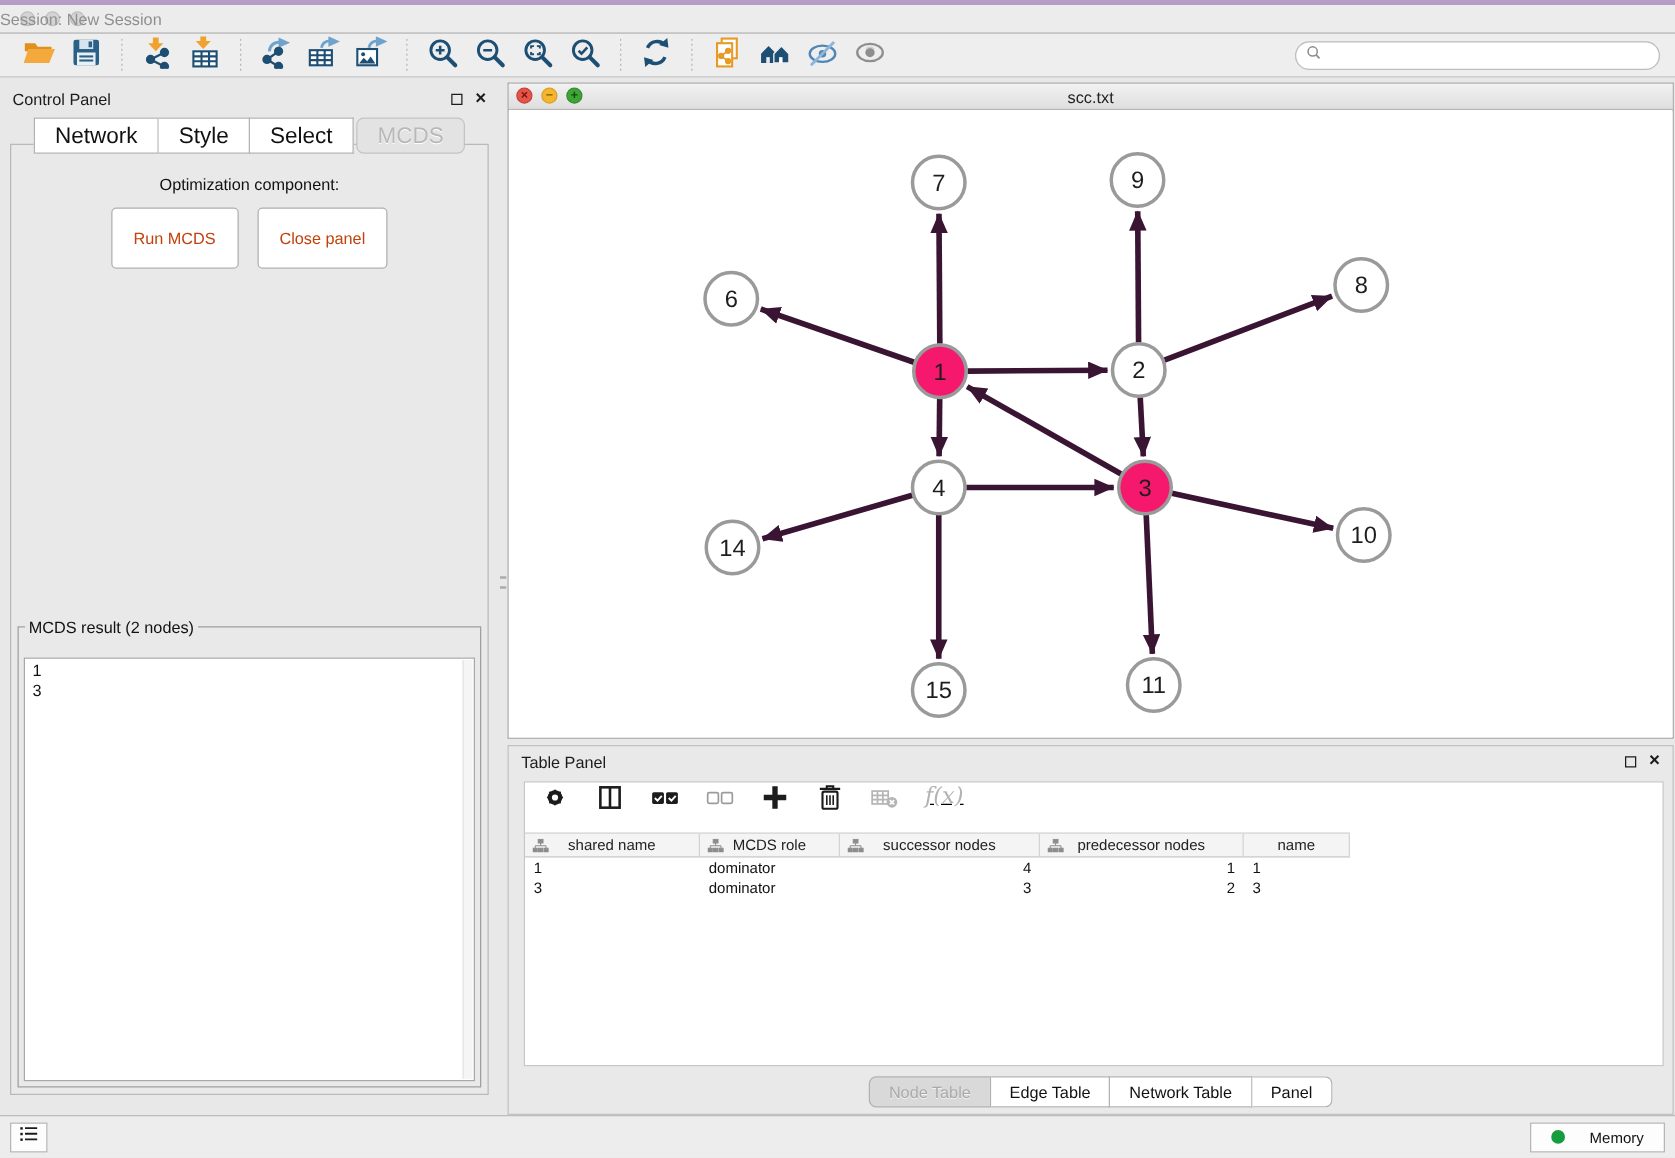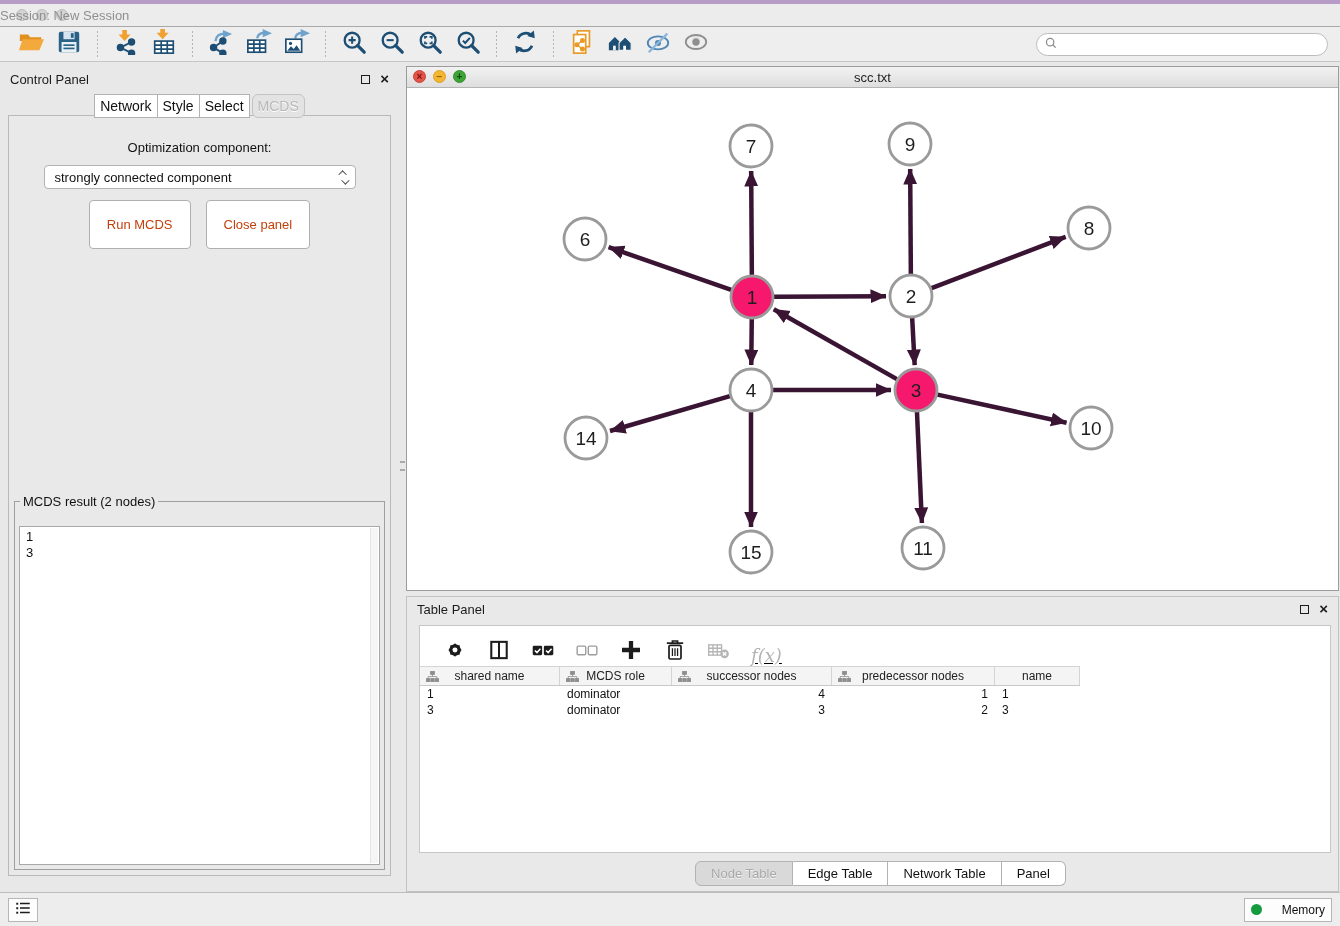--- a/index.html
+++ b/index.html
@@ -36,21 +36,21 @@
   .main { position:absolute; left:0; top:62px; width:1340px; height:830px; }
 
   
   .control-panel { position:absolute; left:0; top:4px; width:399px; height:812px; }
   .cp-header { height:26px; display:flex; align-items:center; padding:0 10px; }
   .panel-title { font-size:13px; color:#1c1c1c; }
   .panel-ctrls { margin-left:auto; display:flex; align-items:center; gap:10px; }
   .float-box { width:9px; height:9px; border:1.6px solid #1c1c1c; }
   .close-x { font-size:15px; font-weight:bold; color:#1c1c1c; line-height:10px; }
   .cp-tabs { position:relative; z-index:2; display:flex; justify-content:center; margin-top:2px; }
-  .cp-tab { font-size:14px; padding:3px 5px; background:#fff;
+  .cp-tab { font-size:18px; padding:3px 16px; background:#fff;
     border:1px solid #b2b2b2; border-left:none; color:#111; }
   .cp-tab:first-child { border-left:1px solid #b2b2b2; }
   .cp-tab.selected { background:#e3e3e3; color:#b8b8b8; border-radius:6px;
     border:1px solid #c3c3c3; margin-left:2px; text-shadow:0 1px 0 #fff; }
   .cp-body { position:absolute; left:8px; right:8px; top:49px; bottom:2px;
     border:1px solid #b9b9b9; background:#e9e9e9; }
   .opt-label { margin-top:24px; text-align:center; font-size:13px; color:#111; }
   .dropdown { width:312px; height:24px; margin:10px auto 0; background:#fff;
     border:1px solid #b3b3b3; border-radius:4px; display:flex; align-items:center;
     padding:0 6px 0 10px; font-size:13px; color:#111; }
@@ -91,21 +91,21 @@
     font-size:13px; color:#222; }
   .nw-canvas { position:absolute; left:0; top:22px; right:0; bottom:0; background:#fff; }
   .nw-canvas svg { width:100%; height:100%; display:block; }
 
   
   .table-panel { position:absolute; left:406px; top:534px; width:933px; height:296px;
     background:#e9e9e9; border:1px solid #c2c2c2; }
   .tp-header { height:24px; display:flex; align-items:center; padding:0 10px; }
   .tp-inner { position:absolute; left:12px; right:7px; top:28px; height:228px;
     background:#fff; border:1px solid #c6c6c6; }
-  .tp-toolbar { height:40px; display:flex; align-items:flex-end; padding-left:23px; gap:20px;text-decoration:underline; }
+  .tp-toolbar { height:40px; display:flex; align-items:flex-start; padding-left:12px; gap:20px;text-decoration:underline; }
   .tp-toolbar .ticon { display:flex; align-items:center; justify-content:center; }
   .tp-toolbar svg { width:24px; height:24px; }
   .fx { font-family:"DejaVu Serif", serif; font-style:italic; font-size:18px; color:#b3b3b3; }
   .tp-thead { display:flex; height:20px; background:#f4f4f4;
     border-top:1px solid #d4d4d4; border-bottom:1px solid #c9c9c9; width:660px; }
   .th { position:relative; height:100%; border-right:1px solid #d4d4d4;
     font-size:12px; color:#222; display:flex; align-items:center; justify-content:center; }
   .th svg { position:absolute; left:6px; top:4px; width:13px; height:11px; }
   .c0{width:140px} .c1{width:112px} .c2{width:160px} .c3{width:163px} .c4{width:85px}
   .tp-rows { font-size:12px; color:#111; }
@@ -119,21 +119,21 @@
   .tp-tab:last-child { border-radius:0 6px 6px 0; }
   .tp-tab.selected { background:#d9d9d9; color:#a9a9a9; text-shadow:0 1px 0 #f3f3f3; }
 
   
   .statusbar { position:absolute; left:0; bottom:0; width:1340px; height:34px;
     background:#ededed; border-top:1px solid #bdbdbd; display:flex; align-items:center;
     justify-content:space-between; padding:0 8px; }
   .sbtn { height:24px; background:#fdfdfd; border:1px solid #b6b6b6;
     display:flex; align-items:center; justify-content:center; }
   .list-btn { width:30px; }
-  .memory-btn { padding:0 6px; gap:20px; font-size:12px; color:#111; }
+  .memory-btn { padding:0 16px; gap:20px; font-size:12px; color:#111; }
   .mem-dot { width:11px; height:11px; border-radius:50%; background:#169c3e; }
 </style>
 </head>
 <body>
 
 <div class="titlebar">
   <div class="accent"></div>
   <div class="traffic">
     <div class="dot"></div>
     <div class="dot"></div>
@@ -307,27 +307,20 @@
       </span>
     </div>
     <div class="cp-tabs">
       <span class="cp-tab">Network</span>
       <span class="cp-tab">Style</span>
       <span class="cp-tab">Select</span>
       <span class="cp-tab selected">MCDS</span>
     </div>
     <div class="cp-body">
       <div class="opt-label">Optimization component:</div>
-      <div class="dropdown">
-        <span class="dd-label">strongly connected component</span>
-        <span class="stepper">
-          <span class="chev up"></span>
-            <span class="chev down"></span>
-        </span>
-      </div>
       <div class="btn-row">
         <button class="btn">Run MCDS</button>
         <button class="btn">Close panel</button>
       </div>
       <fieldset class="result-fieldset">
         <legend>MCDS result (2 nodes)</legend>
         <div class="result-box" id="result-box">
           <div class="vtrack"></div>
         <div>1</div>
             <div>3</div>

